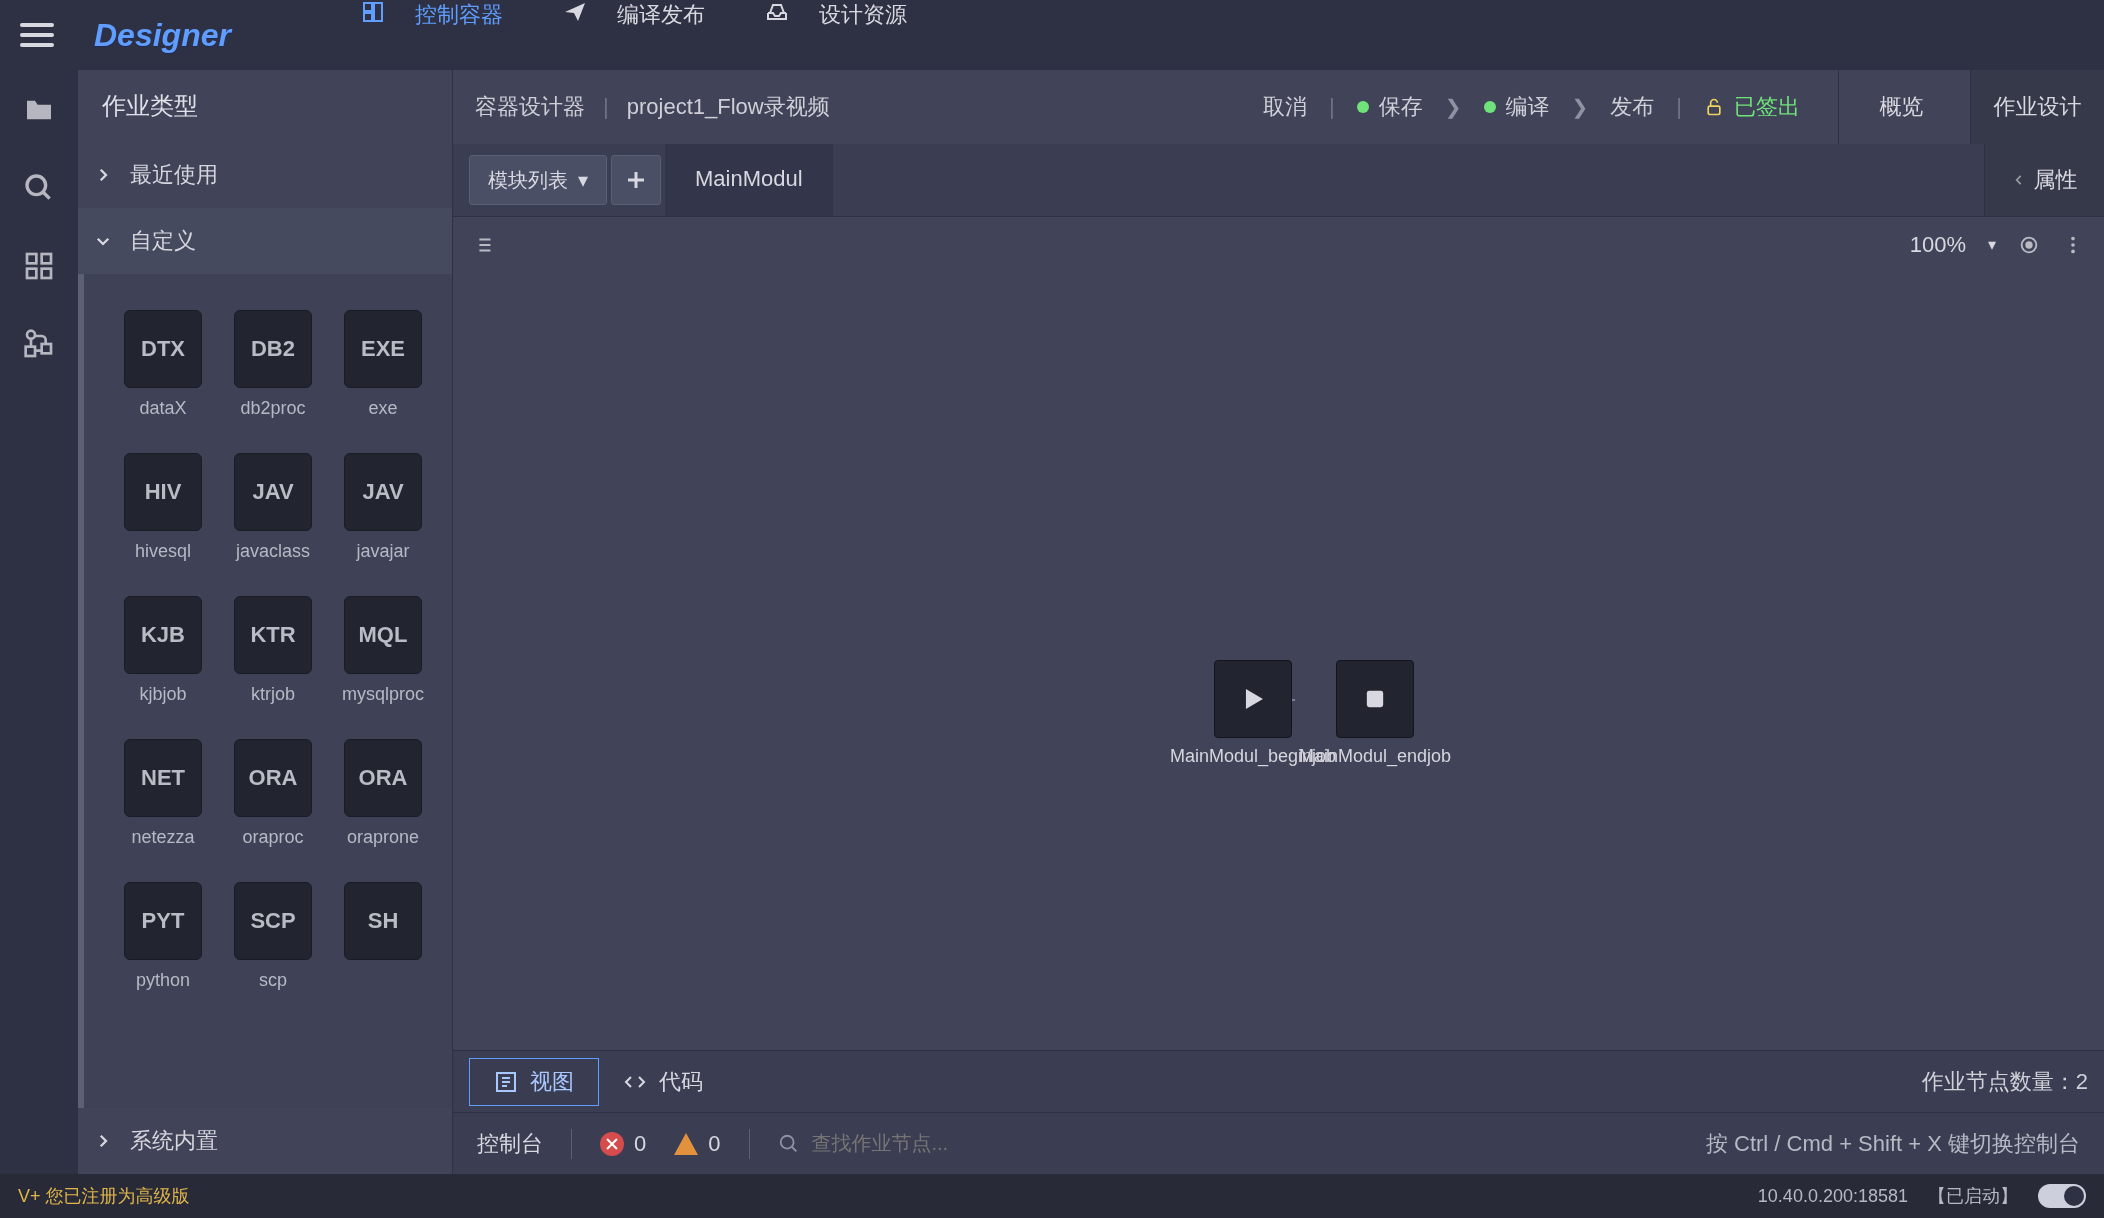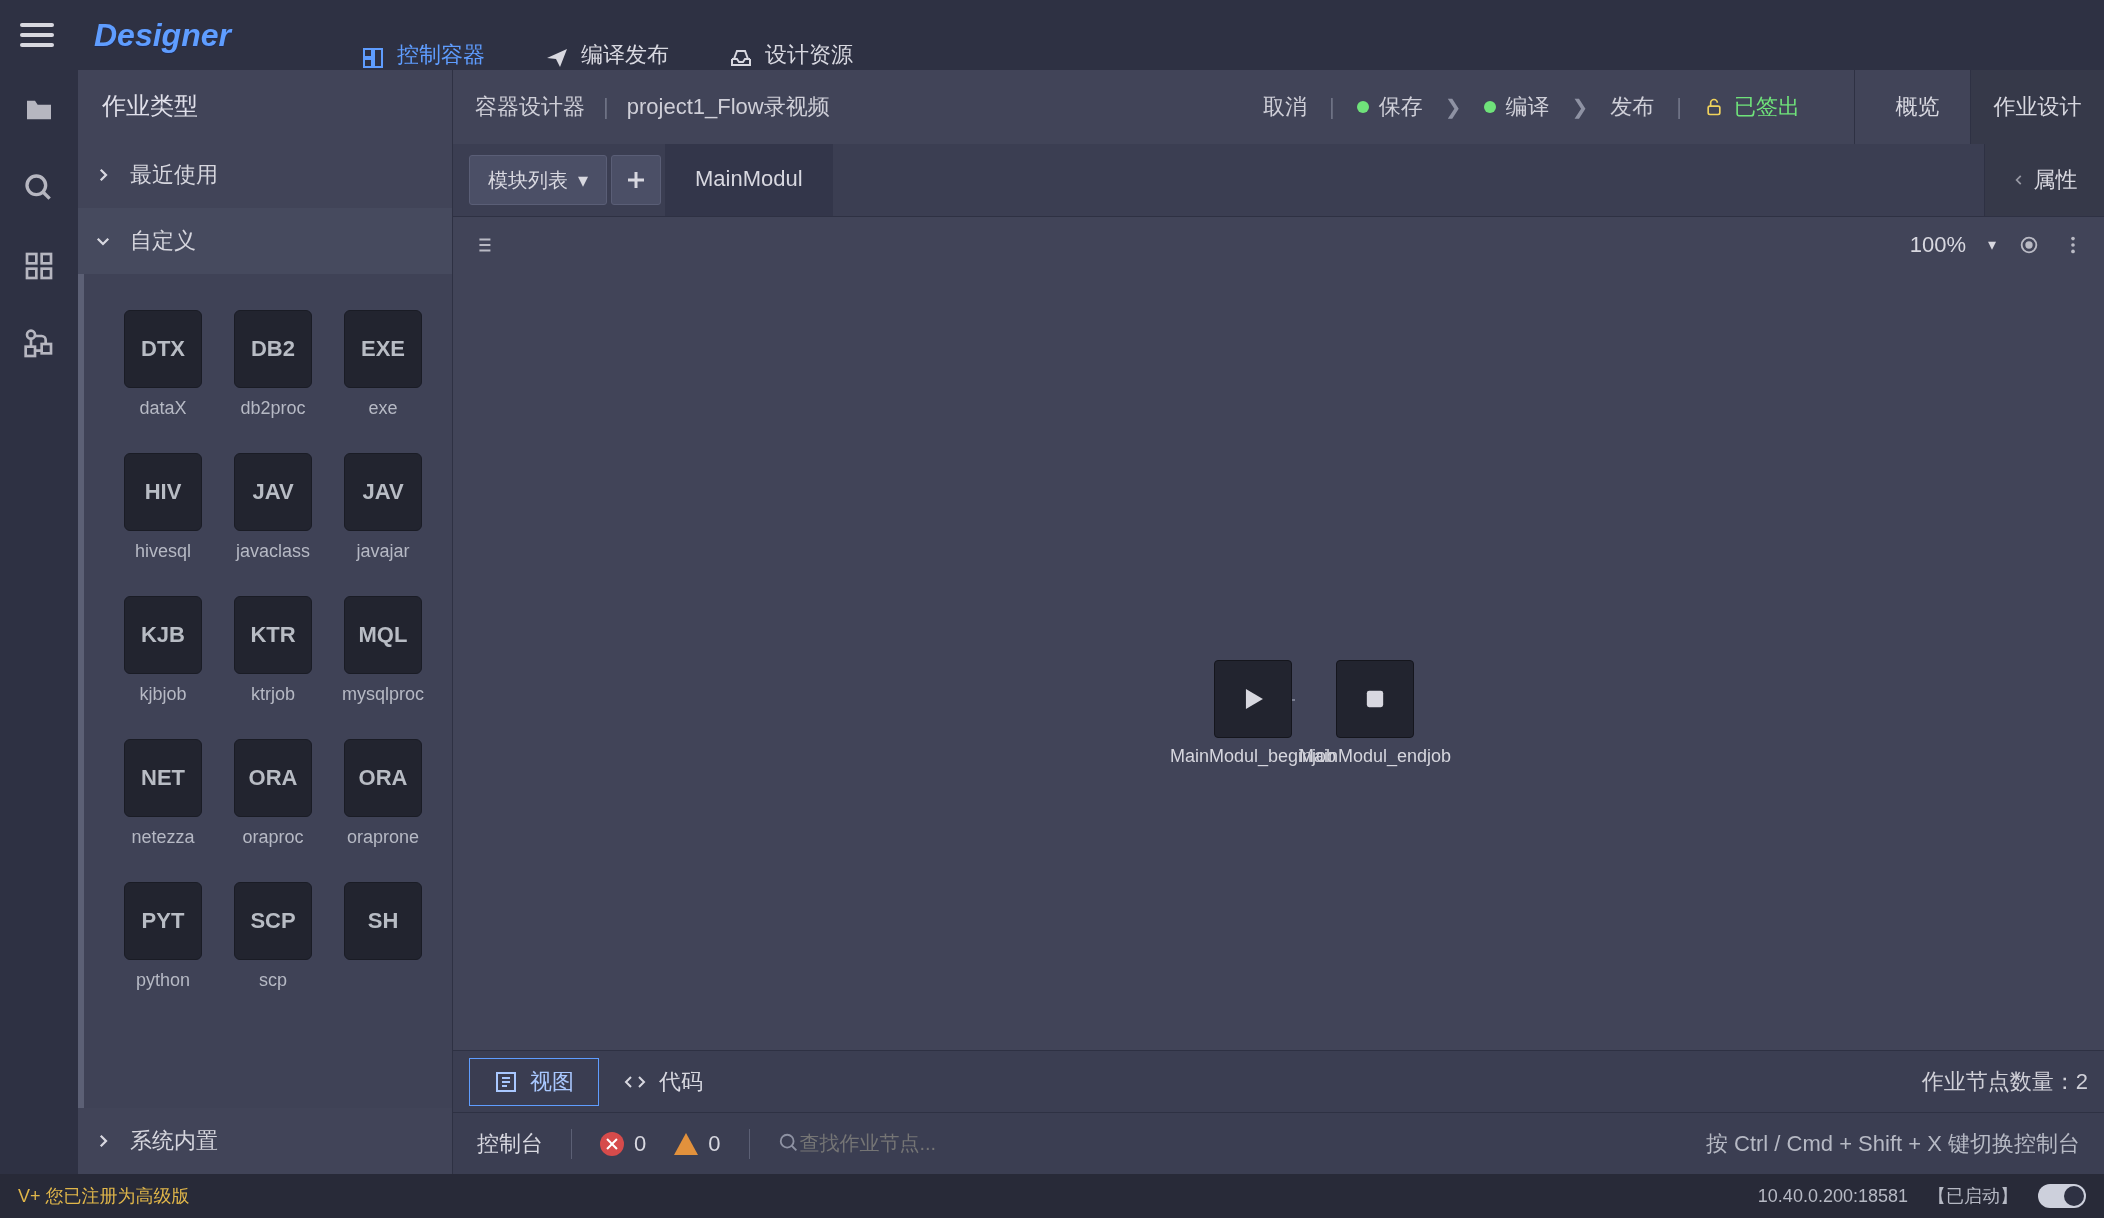--- a/index.html
+++ b/index.html
@@ -30,22 +30,22 @@
 .logo {
   font-size: 32px;
   font-weight: 700;
   font-style: italic;
   color: #5f9dff;
   text-shadow: 0 1px 0 #1e2a55;
   margin-right: 100px;
 }
 .nav-item {
   display: flex;
-  align-items: flex-end;
-  gap: 12px;
+  align-items: flex-start;
+  gap: 30px;
   font-size: 22px;
   padding: 0 30px;
   height: 70px;
   cursor: pointer;
 }
 .nav-item.active { color: #5f9dff; }
 .nav-item .icn { width:24px; height:24px;}
 
 
 .layout {
@@ -289,21 +289,21 @@
   gap: 28px;
   font-size: 22px;
 }
 .console .sepv { width:1px; height:30px; background:#5c6075; }
 .err-badge { display:flex; align-items:center; gap:10px;}
 .err-badge .circ{ width:24px;height:24px;border-radius:50%;background:#d64b4b;position:relative;}
 .err-badge .circ::before,.err-badge .circ::after{content:'';position:absolute;left:5px;top:11px;width:14px;height:2px;background:#fff;transform:rotate(45deg);}
 .err-badge .circ::after{transform:rotate(-45deg);}
 .warn-badge{display:flex;align-items:center;gap:10px;}
 .warn-tri{width:0;height:0;border-left:12px solid transparent;border-right:12px solid transparent;border-bottom:22px solid #e2913c;}
-.search-wrap{display:flex;align-items:flex-start;color:#8e92a3;}
+.search-wrap{display:flex;align-items:flex-end;gap:12px;color:#8e92a3;}
 .search-wrap input{
   background:transparent;border:none;outline:none;color:#d8d8e0;font-size:20px; width:280px;
 }
 .console .rtext{margin-left:auto;color:#b6b9c4;}
 
 
 .statusbar {
   height: 44px;
   background: #282a38;
   display:flex; align-items:center; padding:0 18px;
@@ -352,21 +352,21 @@
       <svg viewBox="0 0 24 24" fill="none" stroke="#d8d8e0" stroke-width="2">
           <path d="M3 13h5l2 3h4l2-3h5"></path>
           <path d="M3 13v6h18v-6"></path>
           <path d="M5 13 8 5h8l3 8"></path>
         </svg>
     </span>
     <span>设计资源</span>
   </div>
 </div>
 
-<div class="right-panel" style="width:126px;right:124px;background:#414458;">
+<div class="right-panel" style="width:126px;right:140px;background:#414458;">
   <span>概览</span>
 </div>
 <div class="right-panel">
   <span>作业设计</span>
 </div>
 <div class="right-panel props">
   <span class="chevl">
     <svg width="14" height="14" viewBox="0 0 24 24" fill="none" stroke="#d8d8e0" stroke-width="3">
         <path d="M15 5 8 12l7 7"></path>
       </svg>

